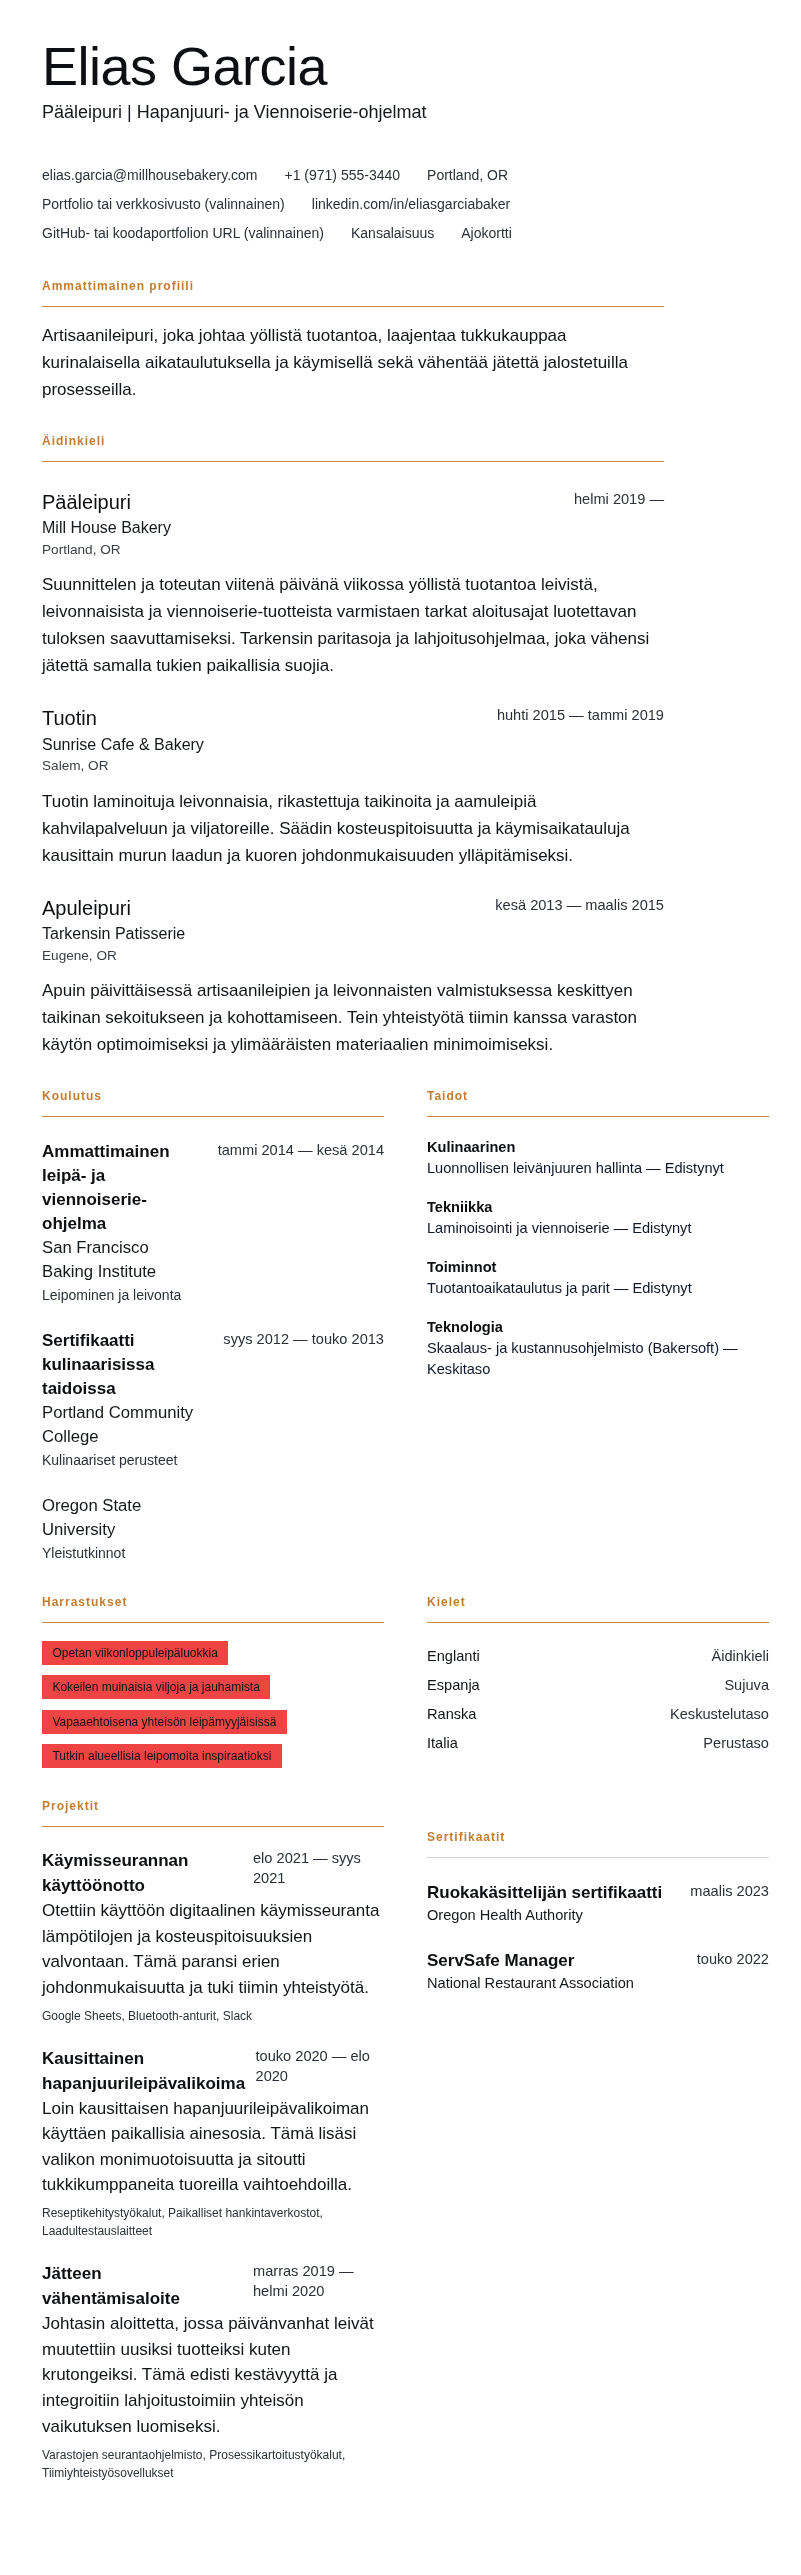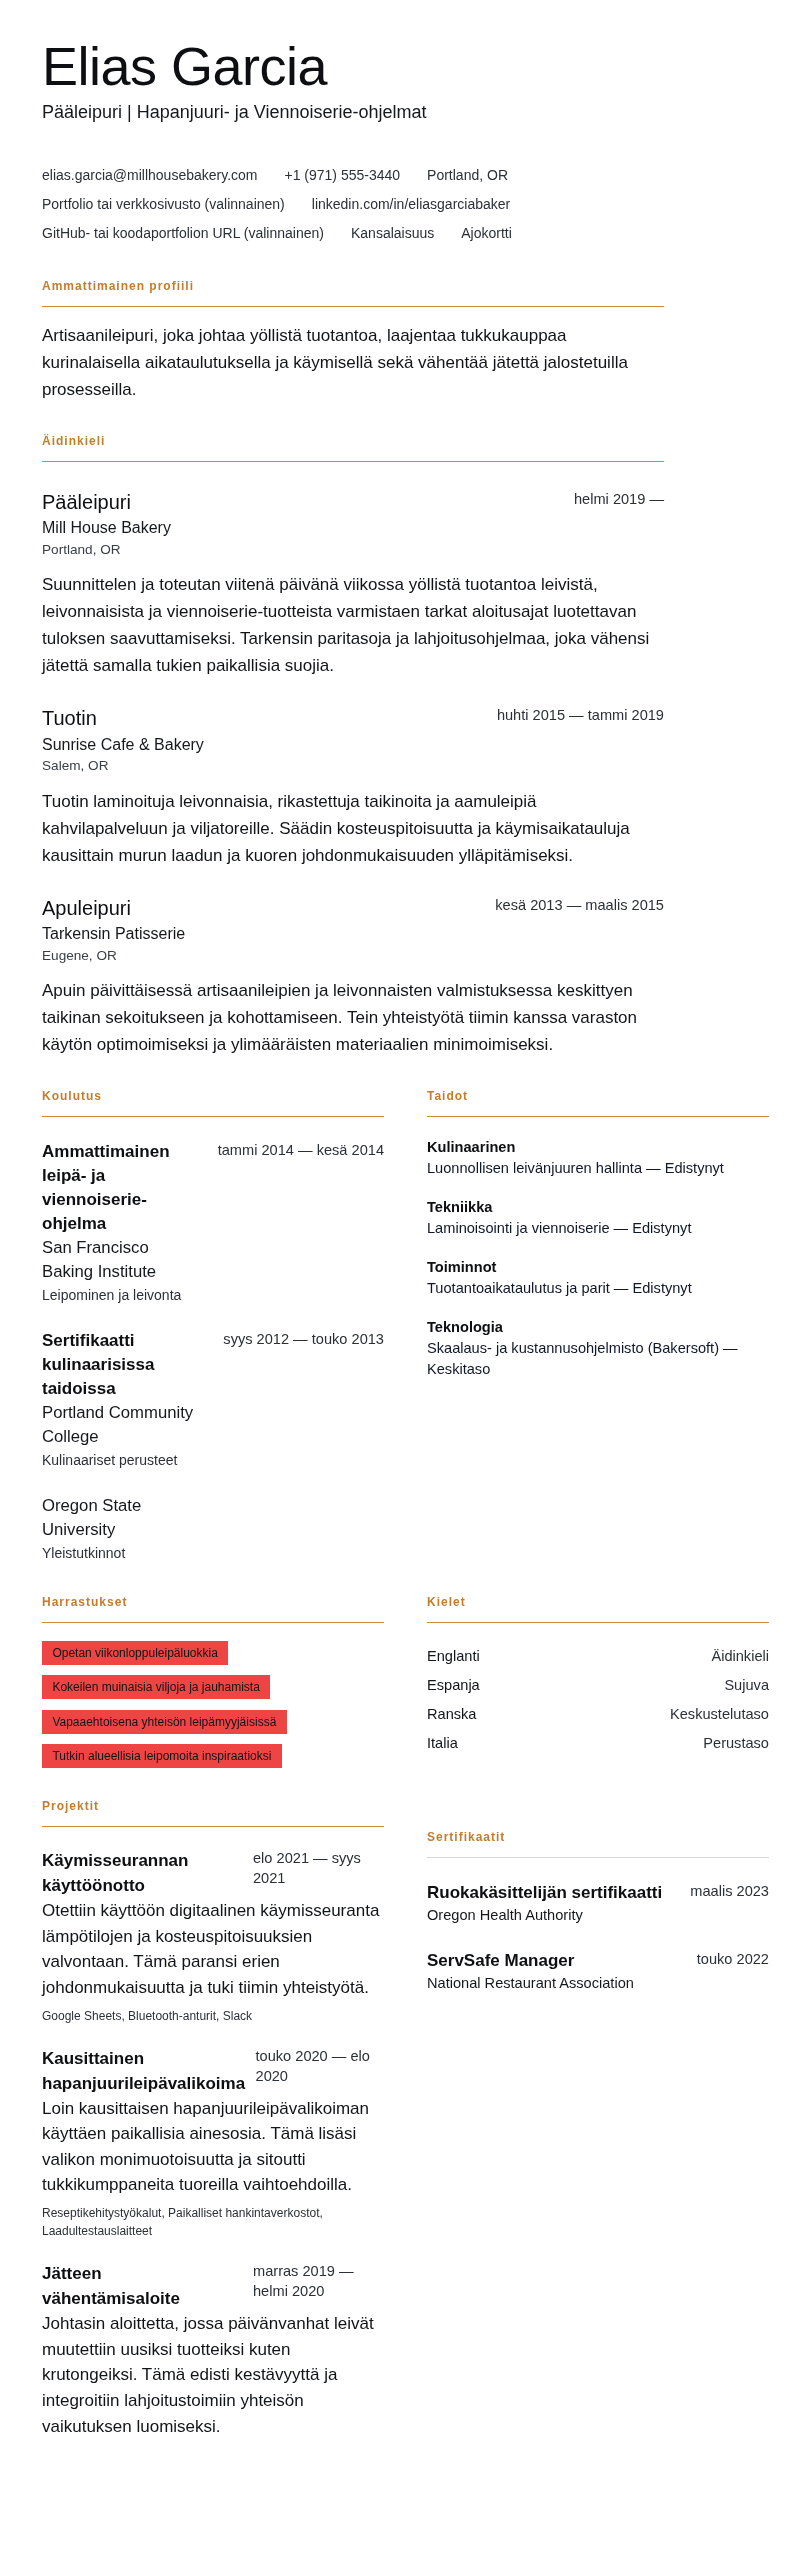--- a/index.html
+++ b/index.html
@@ -252,20 +252,21 @@
         <p class="proj-desc">Loin kausittaisen hapanjuurileipävalikoiman käyttäen paikallisia ainesosia. Tämä lisäsi valikon monimuotoisuutta ja sitoutti tukkikumppaneita tuoreilla vaihtoehdoilla.</p>
         <div class="proj-tech">Reseptikehitystyökalut, Paikalliset hankintaverkostot, Laadultestauslaitteet</div>
       </div>
 
       <div class="proj">
         <div class="proj-head">
           <div class="proj-title">Jätteen vähentämisaloite</div>
           <div class="proj-date">marras 2019 — helmi 2020</div>
         </div>
         <p class="proj-desc">Johtasin aloittetta, jossa päivänvanhat leivät muutettiin uusiksi tuotteiksi kuten krutongeiksi. Tämä edisti kestävyyttä ja integroitiin lahjoitustoimiin yhteisön vaikutuksen luomiseksi.</p>
+        <div class="proj-tech">Varastojen seurantaohjelmisto, Prosessikartoitustyökalut, Tiimiyhteistyösovellukset</div>
       </div>
     </section>
 
     <section class="section certs-col">
       <h2 class="section-title muted">Sertifikaatit</h2>
       <div class="cert">
         <div class="cert-head">
           <div class="cert-name">Ruokakäsittelijän sertifikaatti</div>
           <div class="cert-date">maalis 2023</div>
         </div>

